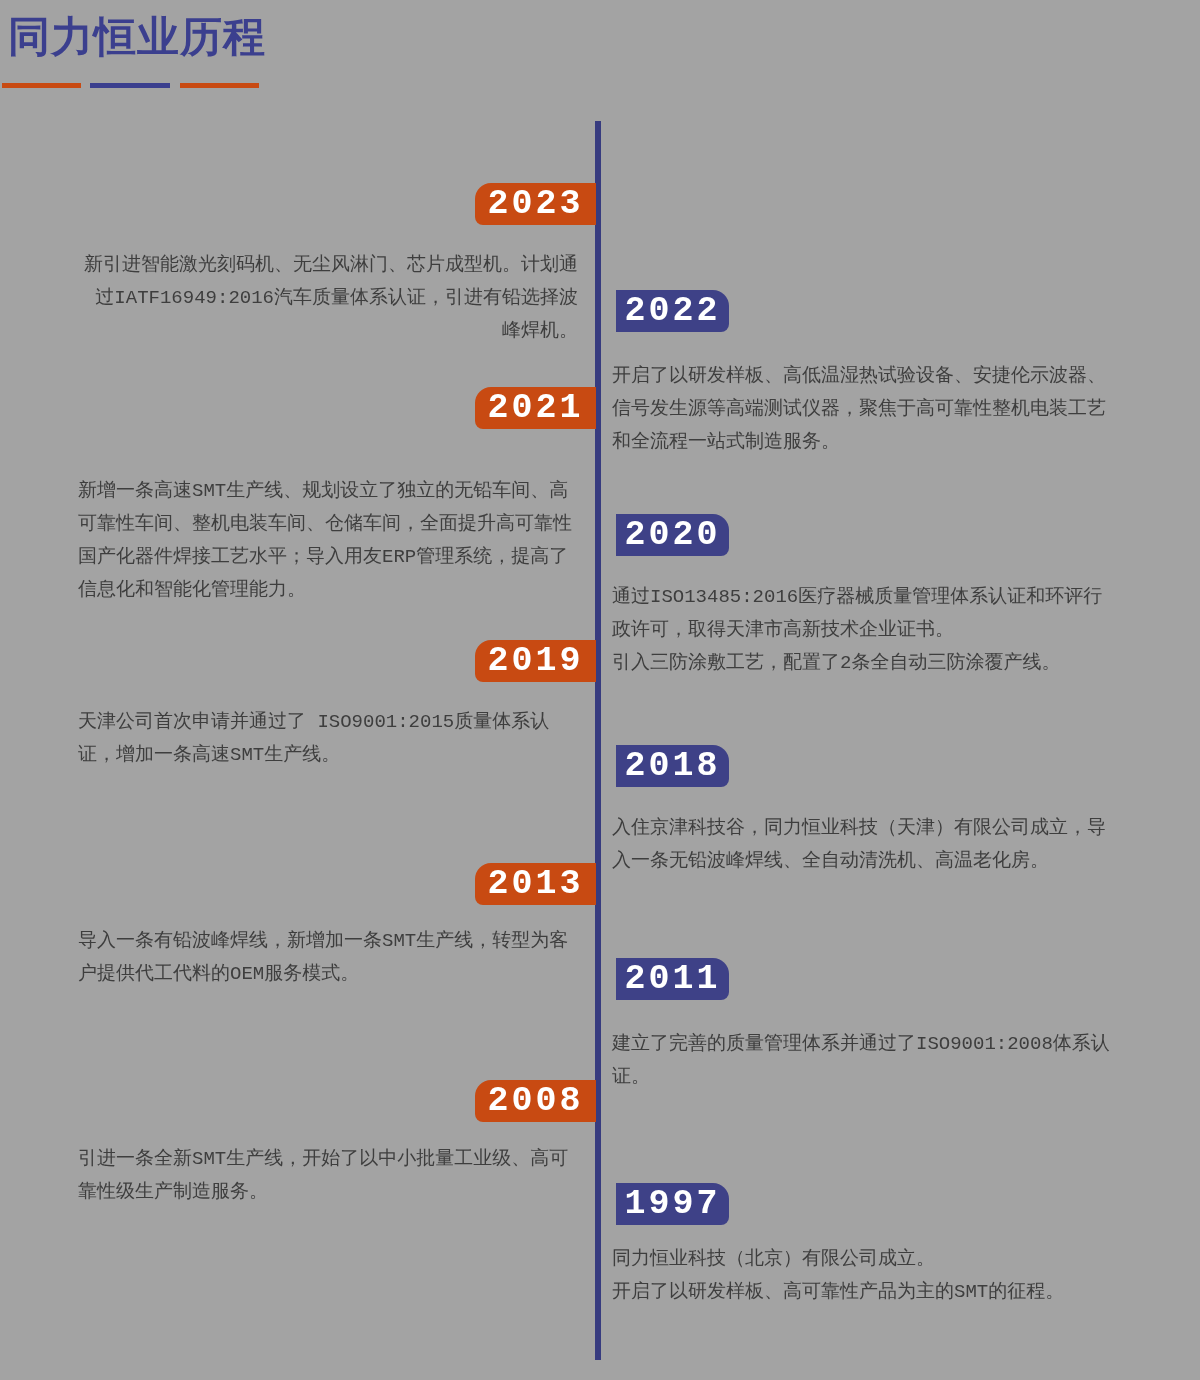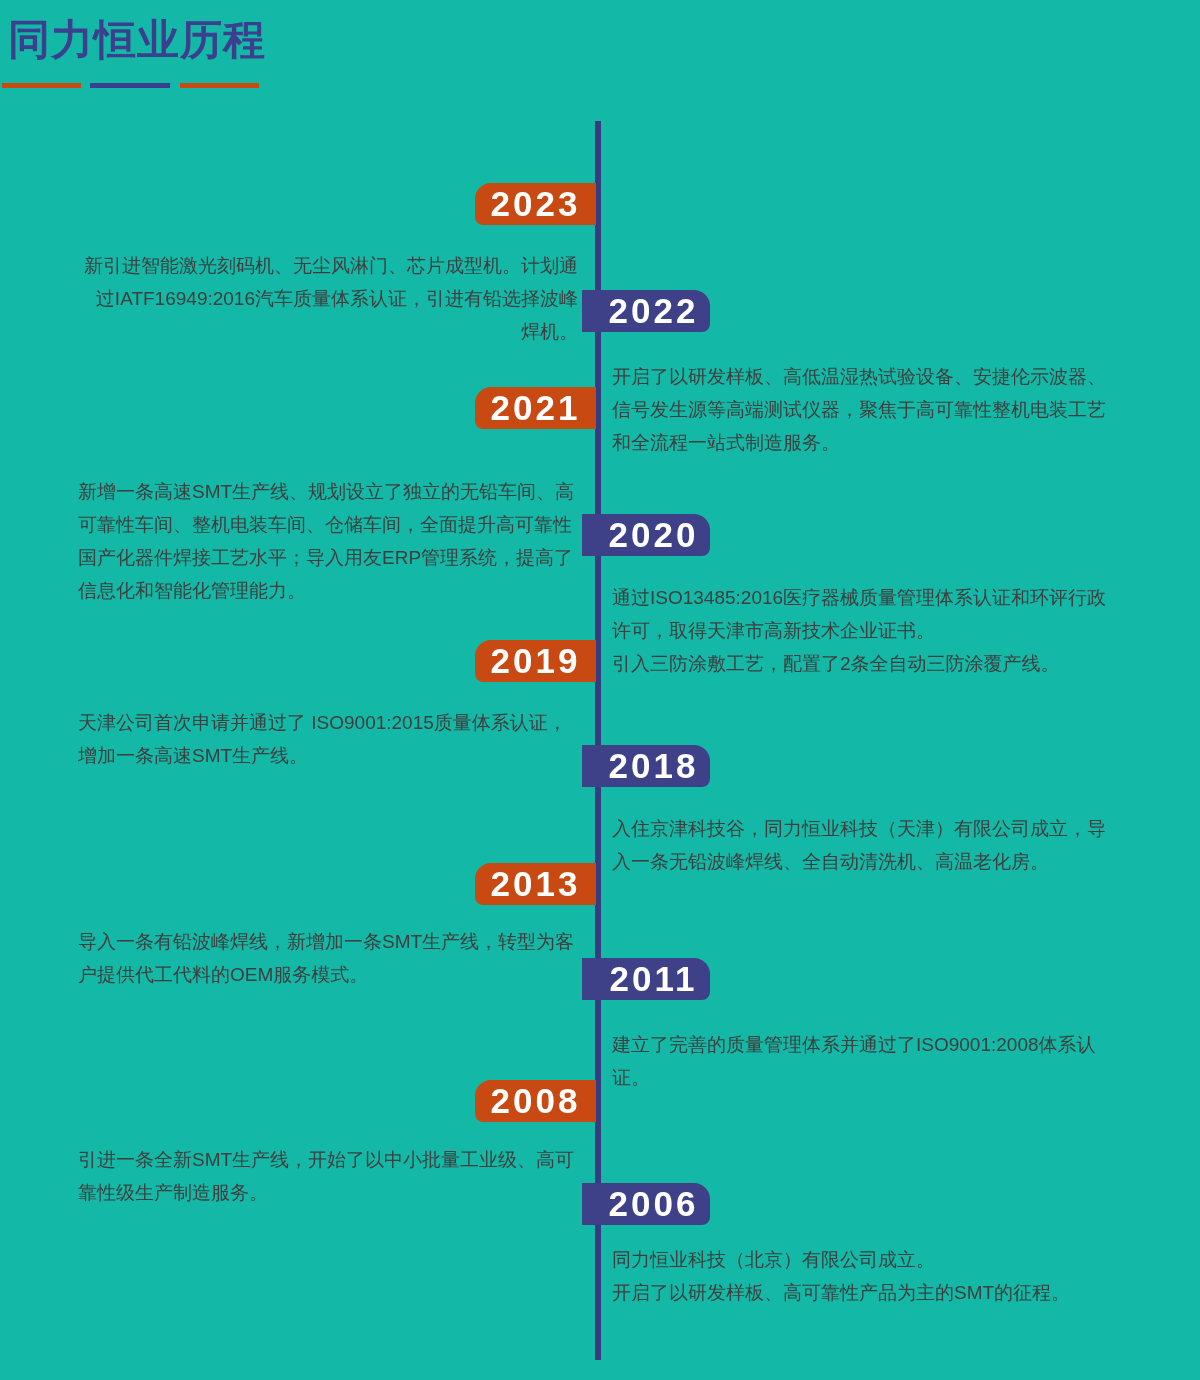--- a/index.html
+++ b/index.html
@@ -6,23 +6,23 @@
     --c-orange:#C84A12;
     --c-indigo:#3E4187;
     --c-axis:#373B7F;
     --c-title:#3B3F8E;
     --c-body:#3E3E3E;
   }
   html,body{margin:0;padding:0;background:#fff;}
   .page{
     position:relative;
     width:1200px;height:1380px;
-    background:#14b8a6;
+    background:#a3a3a3;
     overflow:hidden;
-    font-family:Liberation Sans, sans-serif;
+    font-family:Liberation Mono, monospace;
   }
   .page-title{
     position:absolute;left:8px;top:16px;margin:0;
     font-size:42px;line-height:1.15;font-weight:bold;
     color:var(--c-title);letter-spacing:1px;
   }
   .dash{position:absolute;top:83px;height:5px;}
   .dash-1{left:2px;width:79px;background:var(--c-orange);}
   .dash-2{left:90px;width:80px;background:var(--c-title);}
   .dash-3{left:180px;width:79px;background:var(--c-orange);}
@@ -37,24 +37,23 @@
     height:42px;line-height:42px;
     font-size:35px;font-weight:bold;color:#ffffff;
     text-align:center;letter-spacing:3px;
   }
   .year-badge.left{
     left:475px;width:121px;
     background:var(--c-orange);
     border-radius:16px 0 0 8px;
   }
   .year-badge.right{
-    left:582px;width:113px;
+    left:616px;width:113px;
     background:var(--c-indigo);
     border-radius:0 16px 8px 0;
-    padding-left:15px;
   }
   .entry-text{
     position:absolute;z-index:0;
     font-size:19px;line-height:33px;
     color:var(--c-body);
     white-space:pre-line;
   }
   .entry-text.left{left:78px;width:500px;}
   .entry-text.right{left:612px;width:505px;}
 </style>
@@ -81,17 +80,17 @@
       <div class="year-badge left" style="top: 640px;">2019</div>
       <div class="entry-text left" style="top: 706px;">天津公司首次申请并通过了 ISO9001:2015质量体系认证，增加一条高速SMT生产线。</div>
       <div class="year-badge right" style="top: 745px;">2018</div>
       <div class="entry-text right" style="top: 812px;">入住京津科技谷，同力恒业科技（天津）有限公司成立，导入一条无铅波峰焊线、全自动清洗机、高温老化房。</div>
       <div class="year-badge left" style="top: 863px;">2013</div>
       <div class="entry-text left" style="top: 925px;">导入一条有铅波峰焊线，新增加一条SMT生产线，转型为客户提供代工代料的OEM服务模式。</div>
       <div class="year-badge right" style="top: 958px;">2011</div>
       <div class="entry-text right" style="top: 1028px;">建立了完善的质量管理体系并通过了ISO9001:2008体系认证。</div>
       <div class="year-badge left" style="top: 1080px;">2008</div>
       <div class="entry-text left" style="top: 1143px;">引进一条全新SMT生产线，开始了以中小批量工业级、高可靠性级生产制造服务。</div>
-      <div class="year-badge right" style="top: 1183px;">2006</div>
+      <div class="year-badge right" style="top: 1183px;">1997</div>
       <div class="entry-text right" style="top: 1243px;">同力恒业科技（北京）有限公司成立。
 开启了以研发样板、高可靠性产品为主的SMT的征程。</div>
     </div>
 </div>
 
 </body></html>

